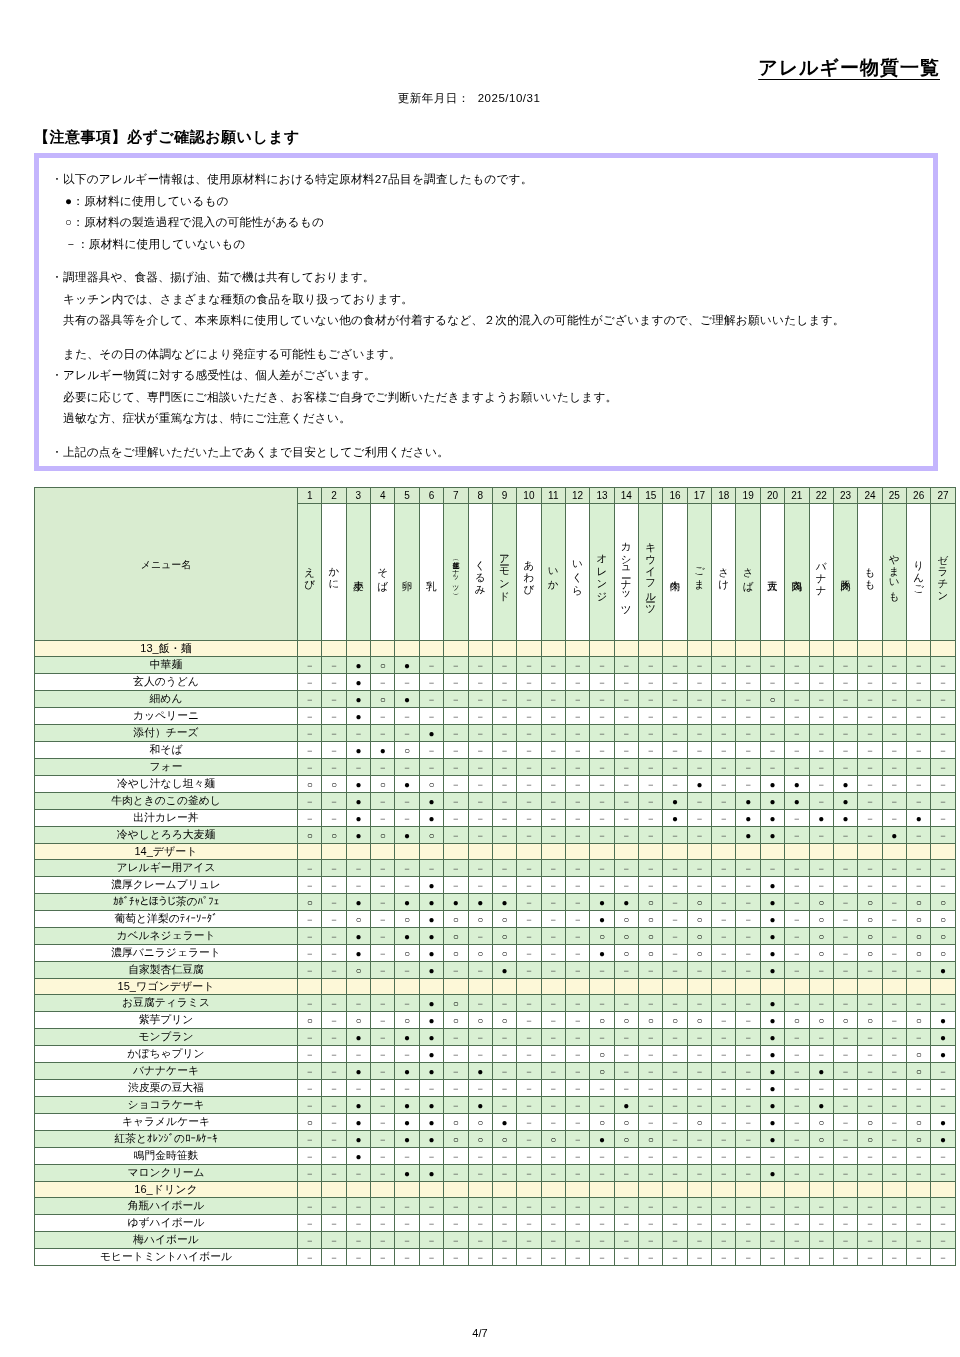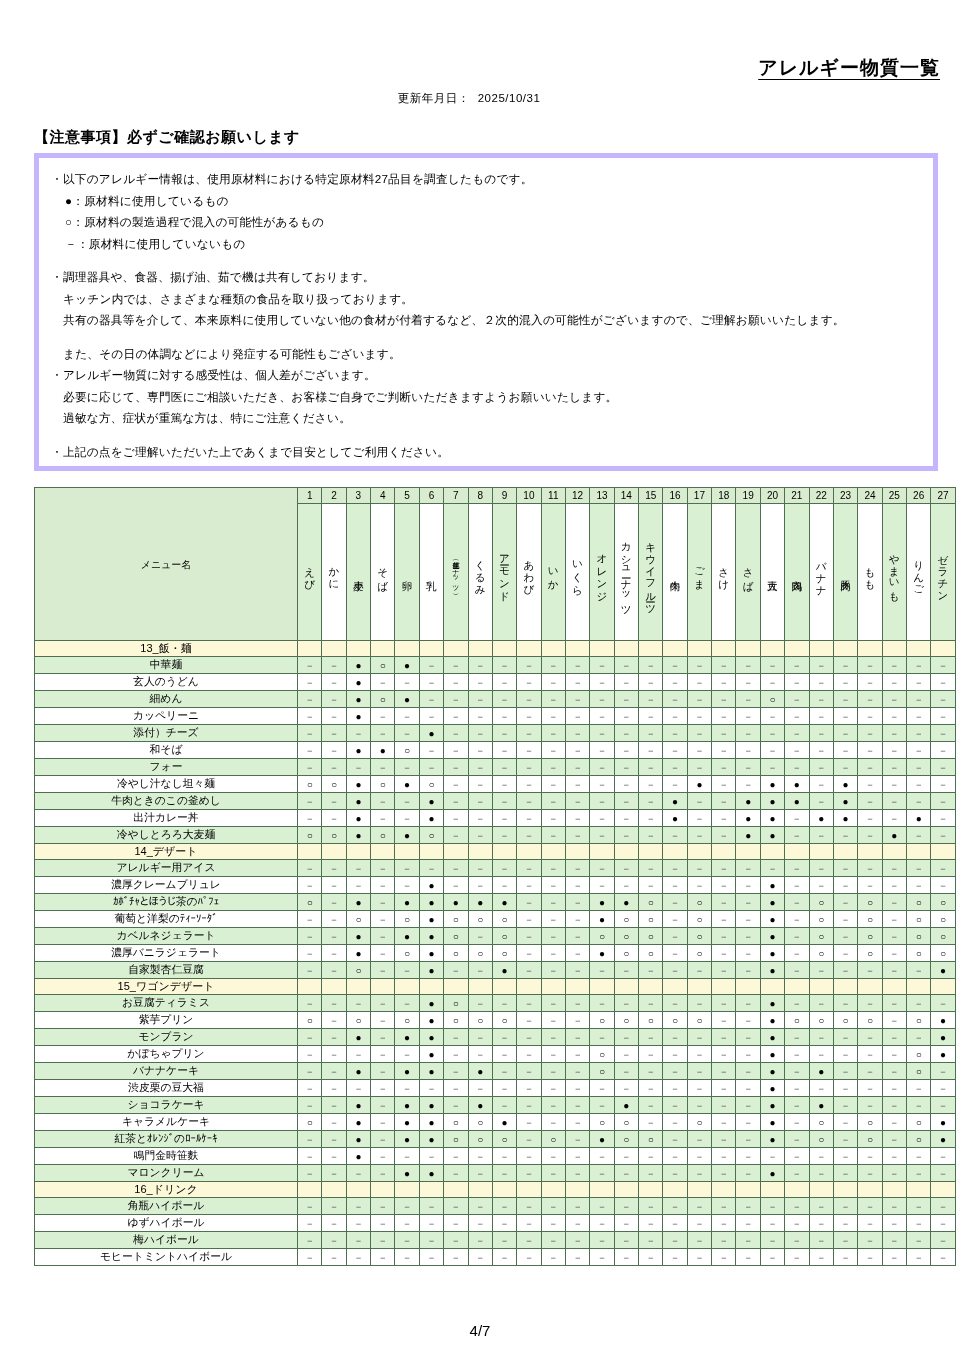--- a/index.html
+++ b/index.html
@@ -151,21 +151,21 @@
   .bg-green { background: #d9f0d3; }
   .bg-white { background: #ffffff; }
 
   
   .footer {
     position: absolute;
     bottom: 18px;
     left: 0;
     width: 960px;
     text-align: center;
-    font-size: 15px;
+    font-size: 11px;
   }
 </style>
 </head>
 <body>
 
 <div class="page">
 
   <h1 class="doc-title">アレルギー物質一覧</h1>
 
   <div class="updated-row">

